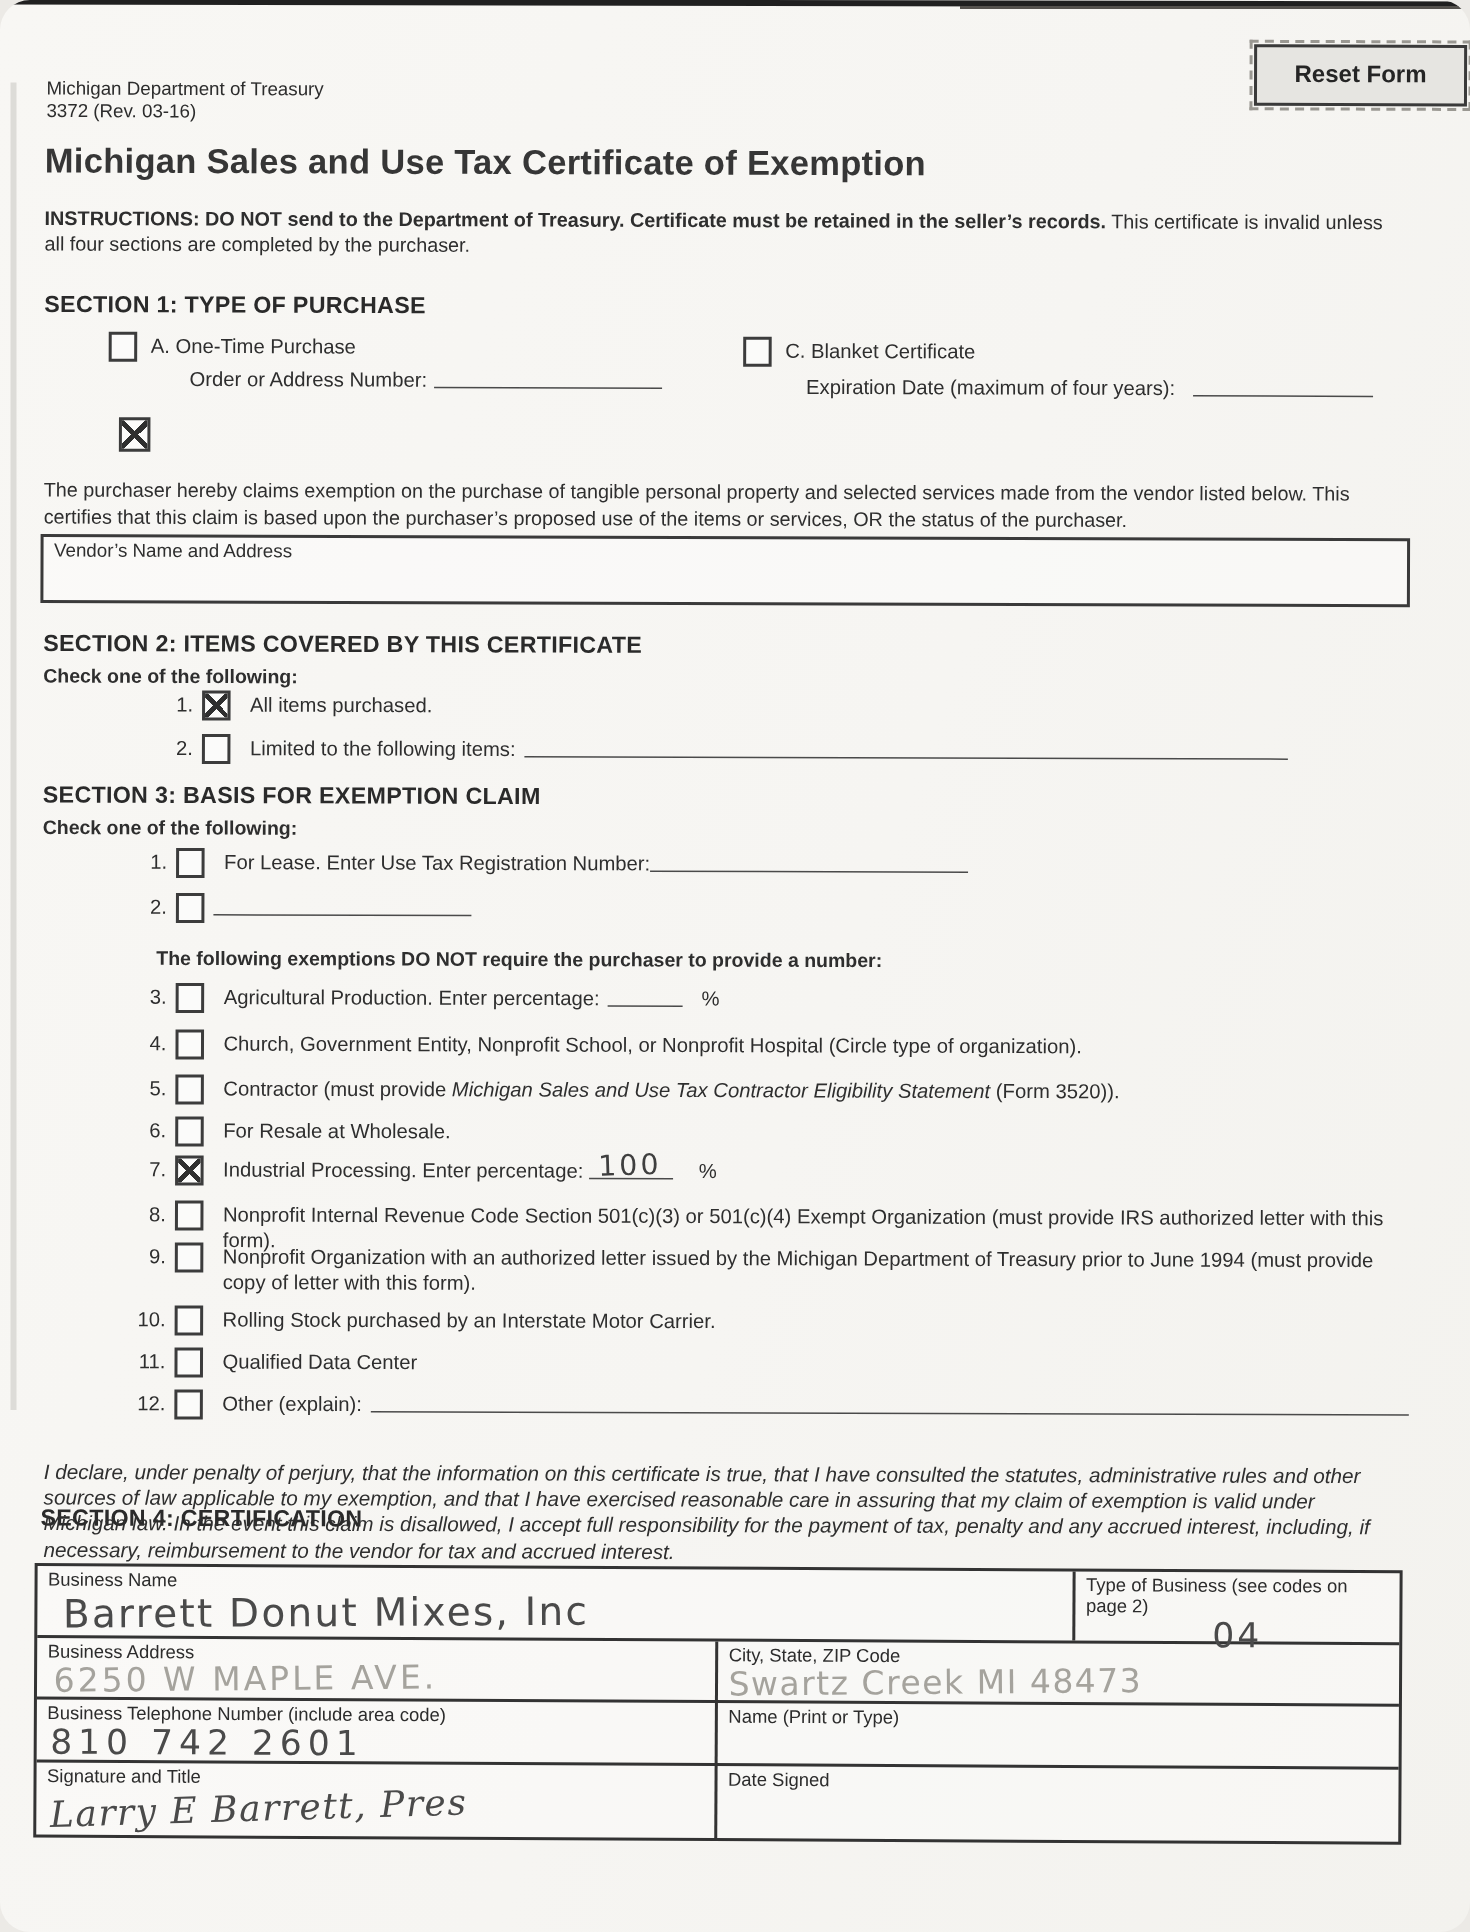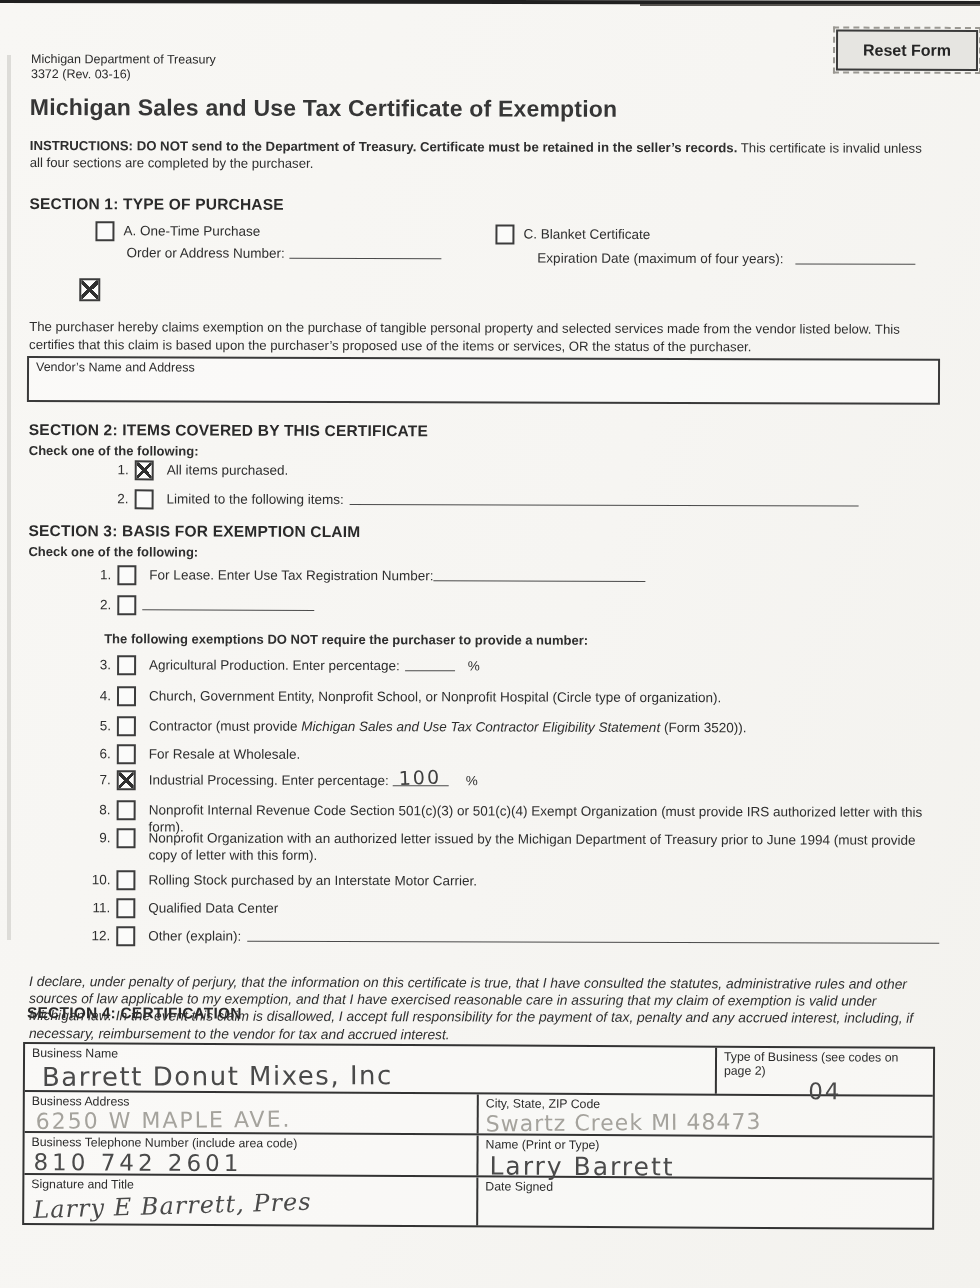--- a/index.html
+++ b/index.html
@@ -8,20 +8,21 @@
     width:980px; height:1288px; position:relative;
     background:#eceae6;
     font-family:"Liberation Sans", sans-serif;
     color:#2e2e2e;
     overflow:hidden;
   }
   .sheet {
     position:absolute; inset:0;
     background:linear-gradient(110deg,#f8f7f4 0%,#f6f5f2 55%,#f3f2ee 100%);
     overflow:hidden;
+    border-radius:20px;
   }
   
   .topbar { position:absolute; top:0; left:-4px; width:990px; height:4px; background:#202020; transform:rotate(0.12deg); }
   .topbar2 { position:absolute; top:4px; left:640px; width:340px; height:2px; background:#55524e; }
   .leftband { position:absolute; left:7px; top:55px; width:4px; height:885px; background:#dddcd8; }
 
   .content { position:absolute; inset:0; transform:rotate(0.18deg); transform-origin:30px 60px; }
 
   .agency { position:absolute; top:52px; left:31px; font-size:12.5px; line-height:15px; color:#2c2c2c; }
 
@@ -113,21 +114,21 @@
     <div class="reset-btn">Reset Form</div>
 
     <div class="title">Michigan Sales and Use Tax Certificate of Exemption</div>
 
     <div class="instructions">
       <span class="b">INSTRUCTIONS: DO NOT send to the Department of Treasury. Certificate must be retained in the seller’s records.</span><span> This certificate is invalid unless all four sections are completed by the purchaser.</span>
     </div>
 
     <div class="sec-title" style="top:195px">SECTION 1: TYPE OF PURCHASE</div>
 
-    <div class="chkrow" style="top:221px; left:96px">
+    <div class="chkrow" style="top:221px; left:73px">
       <span class="cb"></span>
       <span class="lbl">A. One-Time Purchase</span>
     </div>
     <div class="sublabel" style="top:245px; left:127px">Order or Address Number:</div>
     <span class="wline" style="position:absolute; top:243px; left:290px; width:152px;"></span>
 
     <div class="chkrow" style="top:223px; left:496px">
       <span class="cb"></span>
       <span class="lbl">C. Blanket Certificate</span>
     </div>
@@ -269,21 +270,20 @@
           <span class="hand pencil v-city">Swartz Creek MI 48473</span>
         </div>
       </div>
       <div class="crow" style="height:42px">
         <div class="ccell" style="width:452px">
           <span class="clabel">Business Telephone Number (include area code)</span>
           <span class="hand pen v-phone">810 742 2601</span>
         </div>
         <div class="ccell grow">
           <span class="clabel">Name (Print or Type)</span>
-          <span class="hand pen v-name">Larry Barrett</span>
         </div>
       </div>
       <div class="crow" style="height:50px">
         <div class="ccell" style="width:452px">
           <span class="clabel">Signature and Title</span>
           <span class="hand pen v-sig">Larry E Barrett, Pres</span>
         </div>
         <div class="ccell grow">
           <span class="clabel">Date Signed</span>
           <span class="hand"></span>

